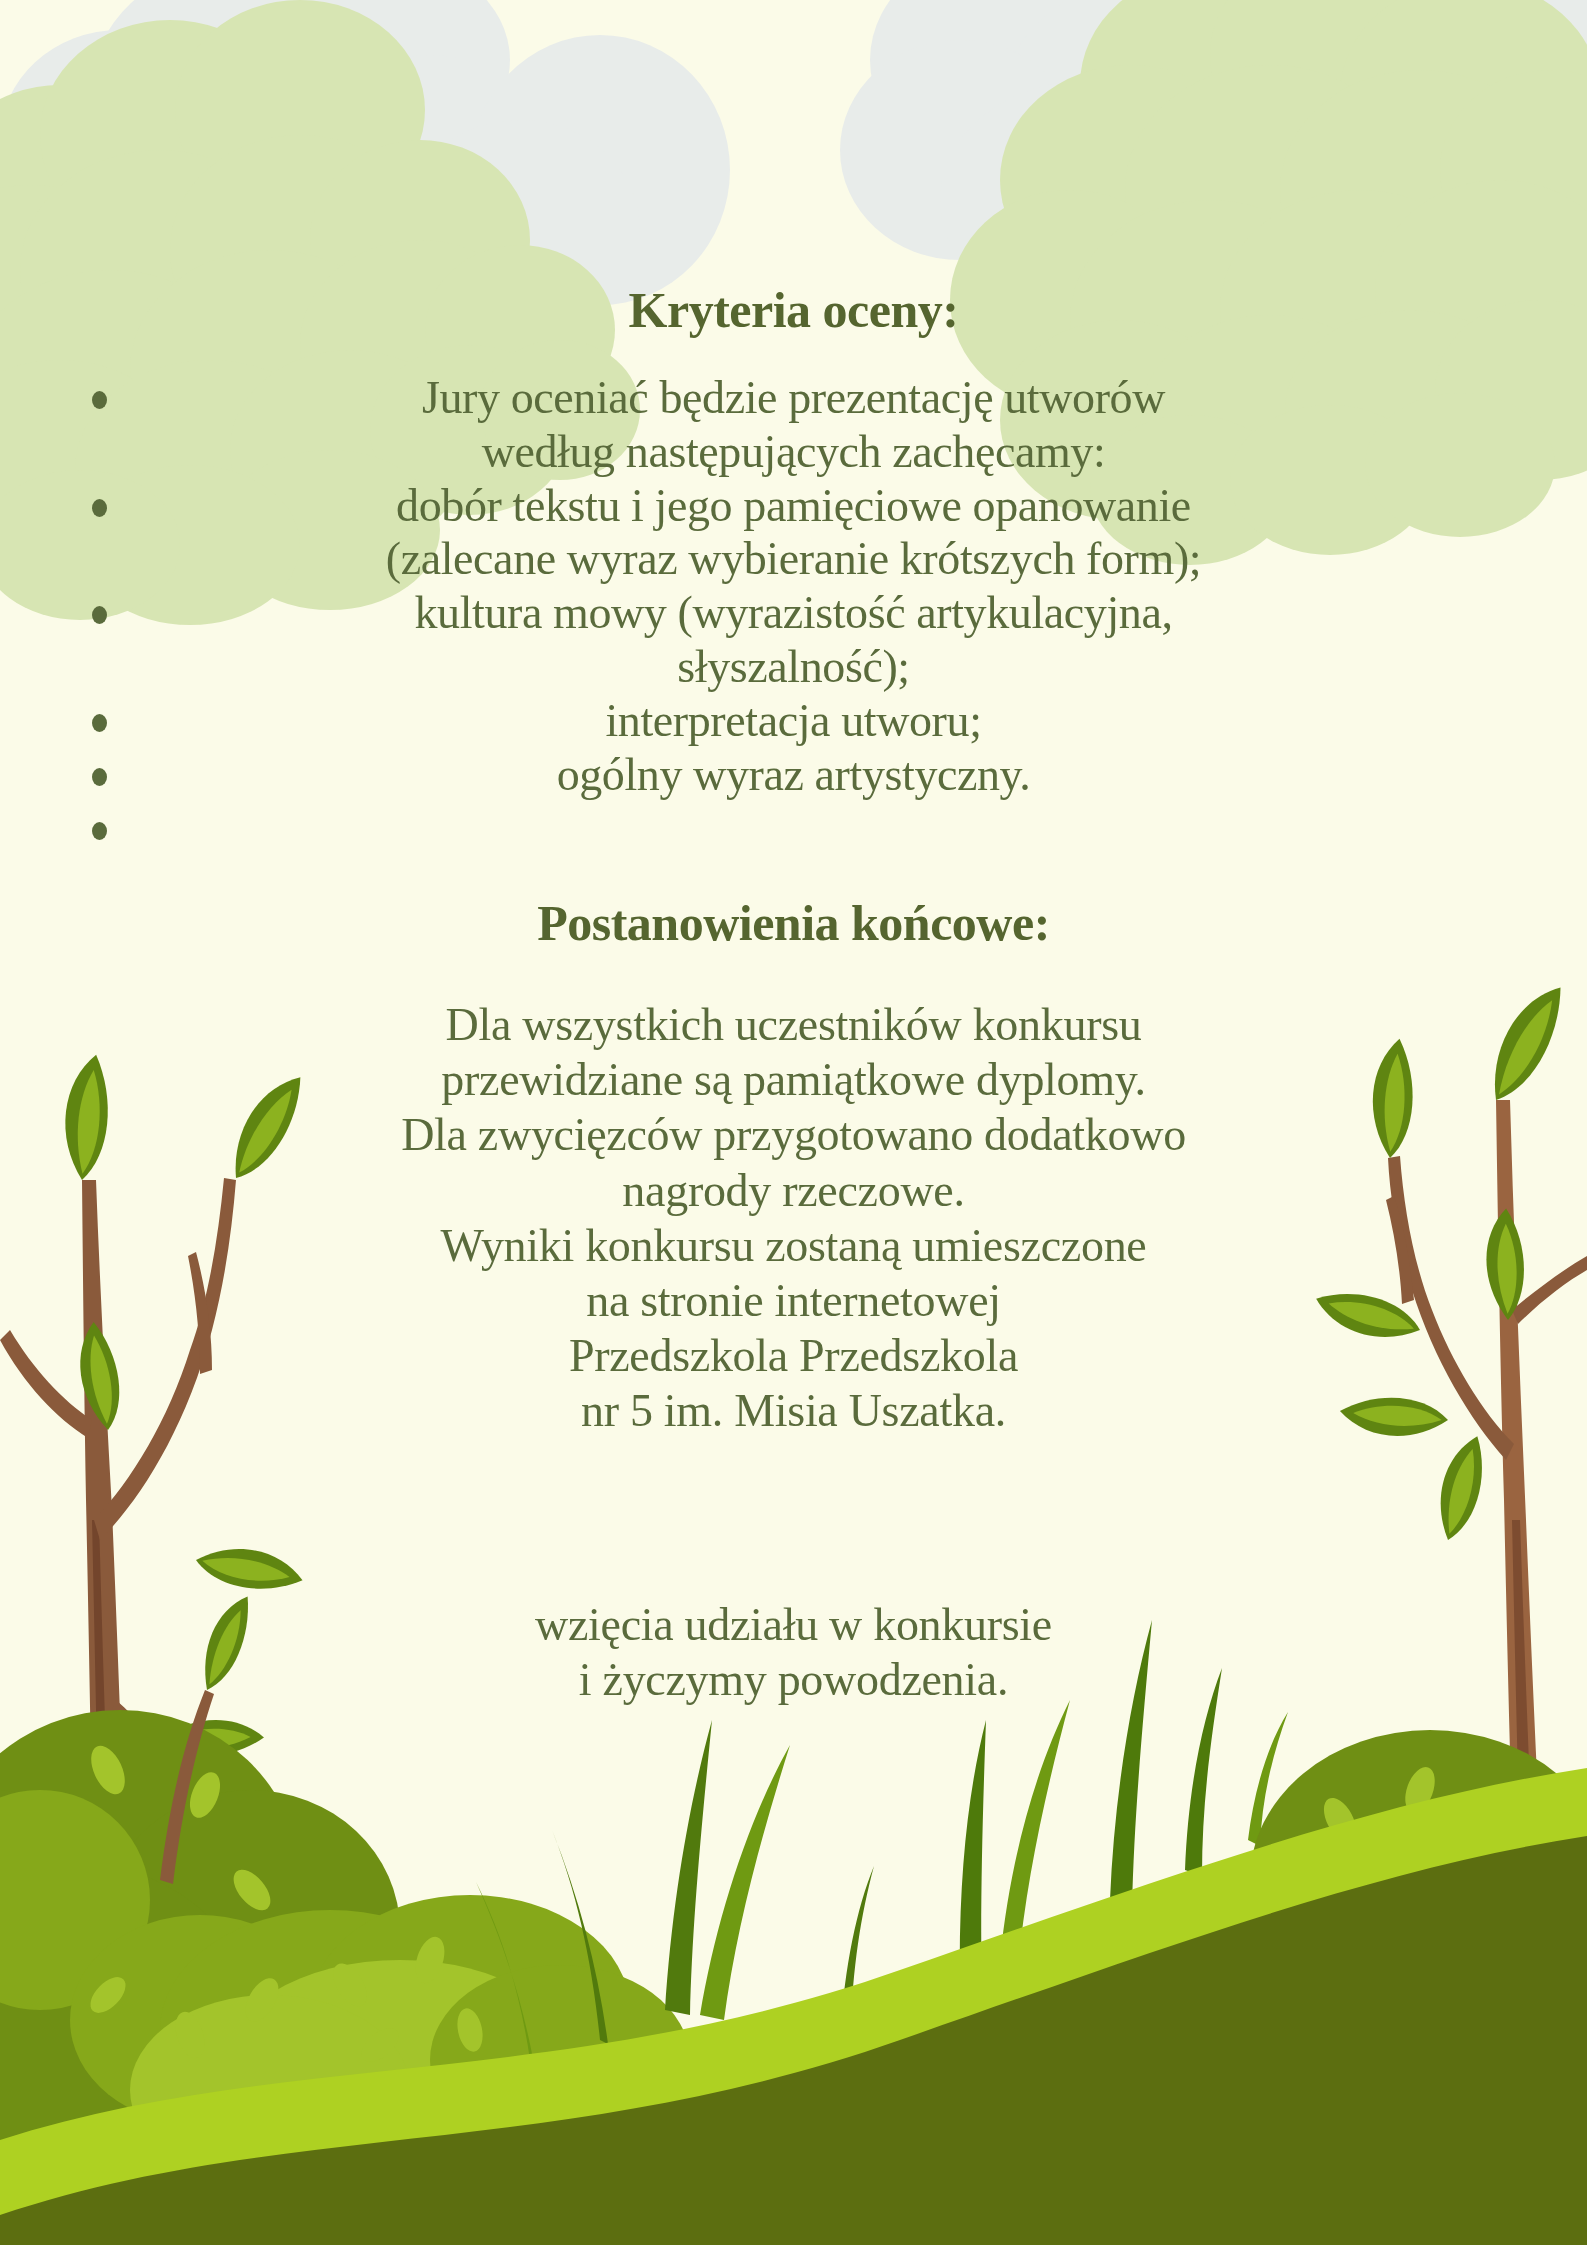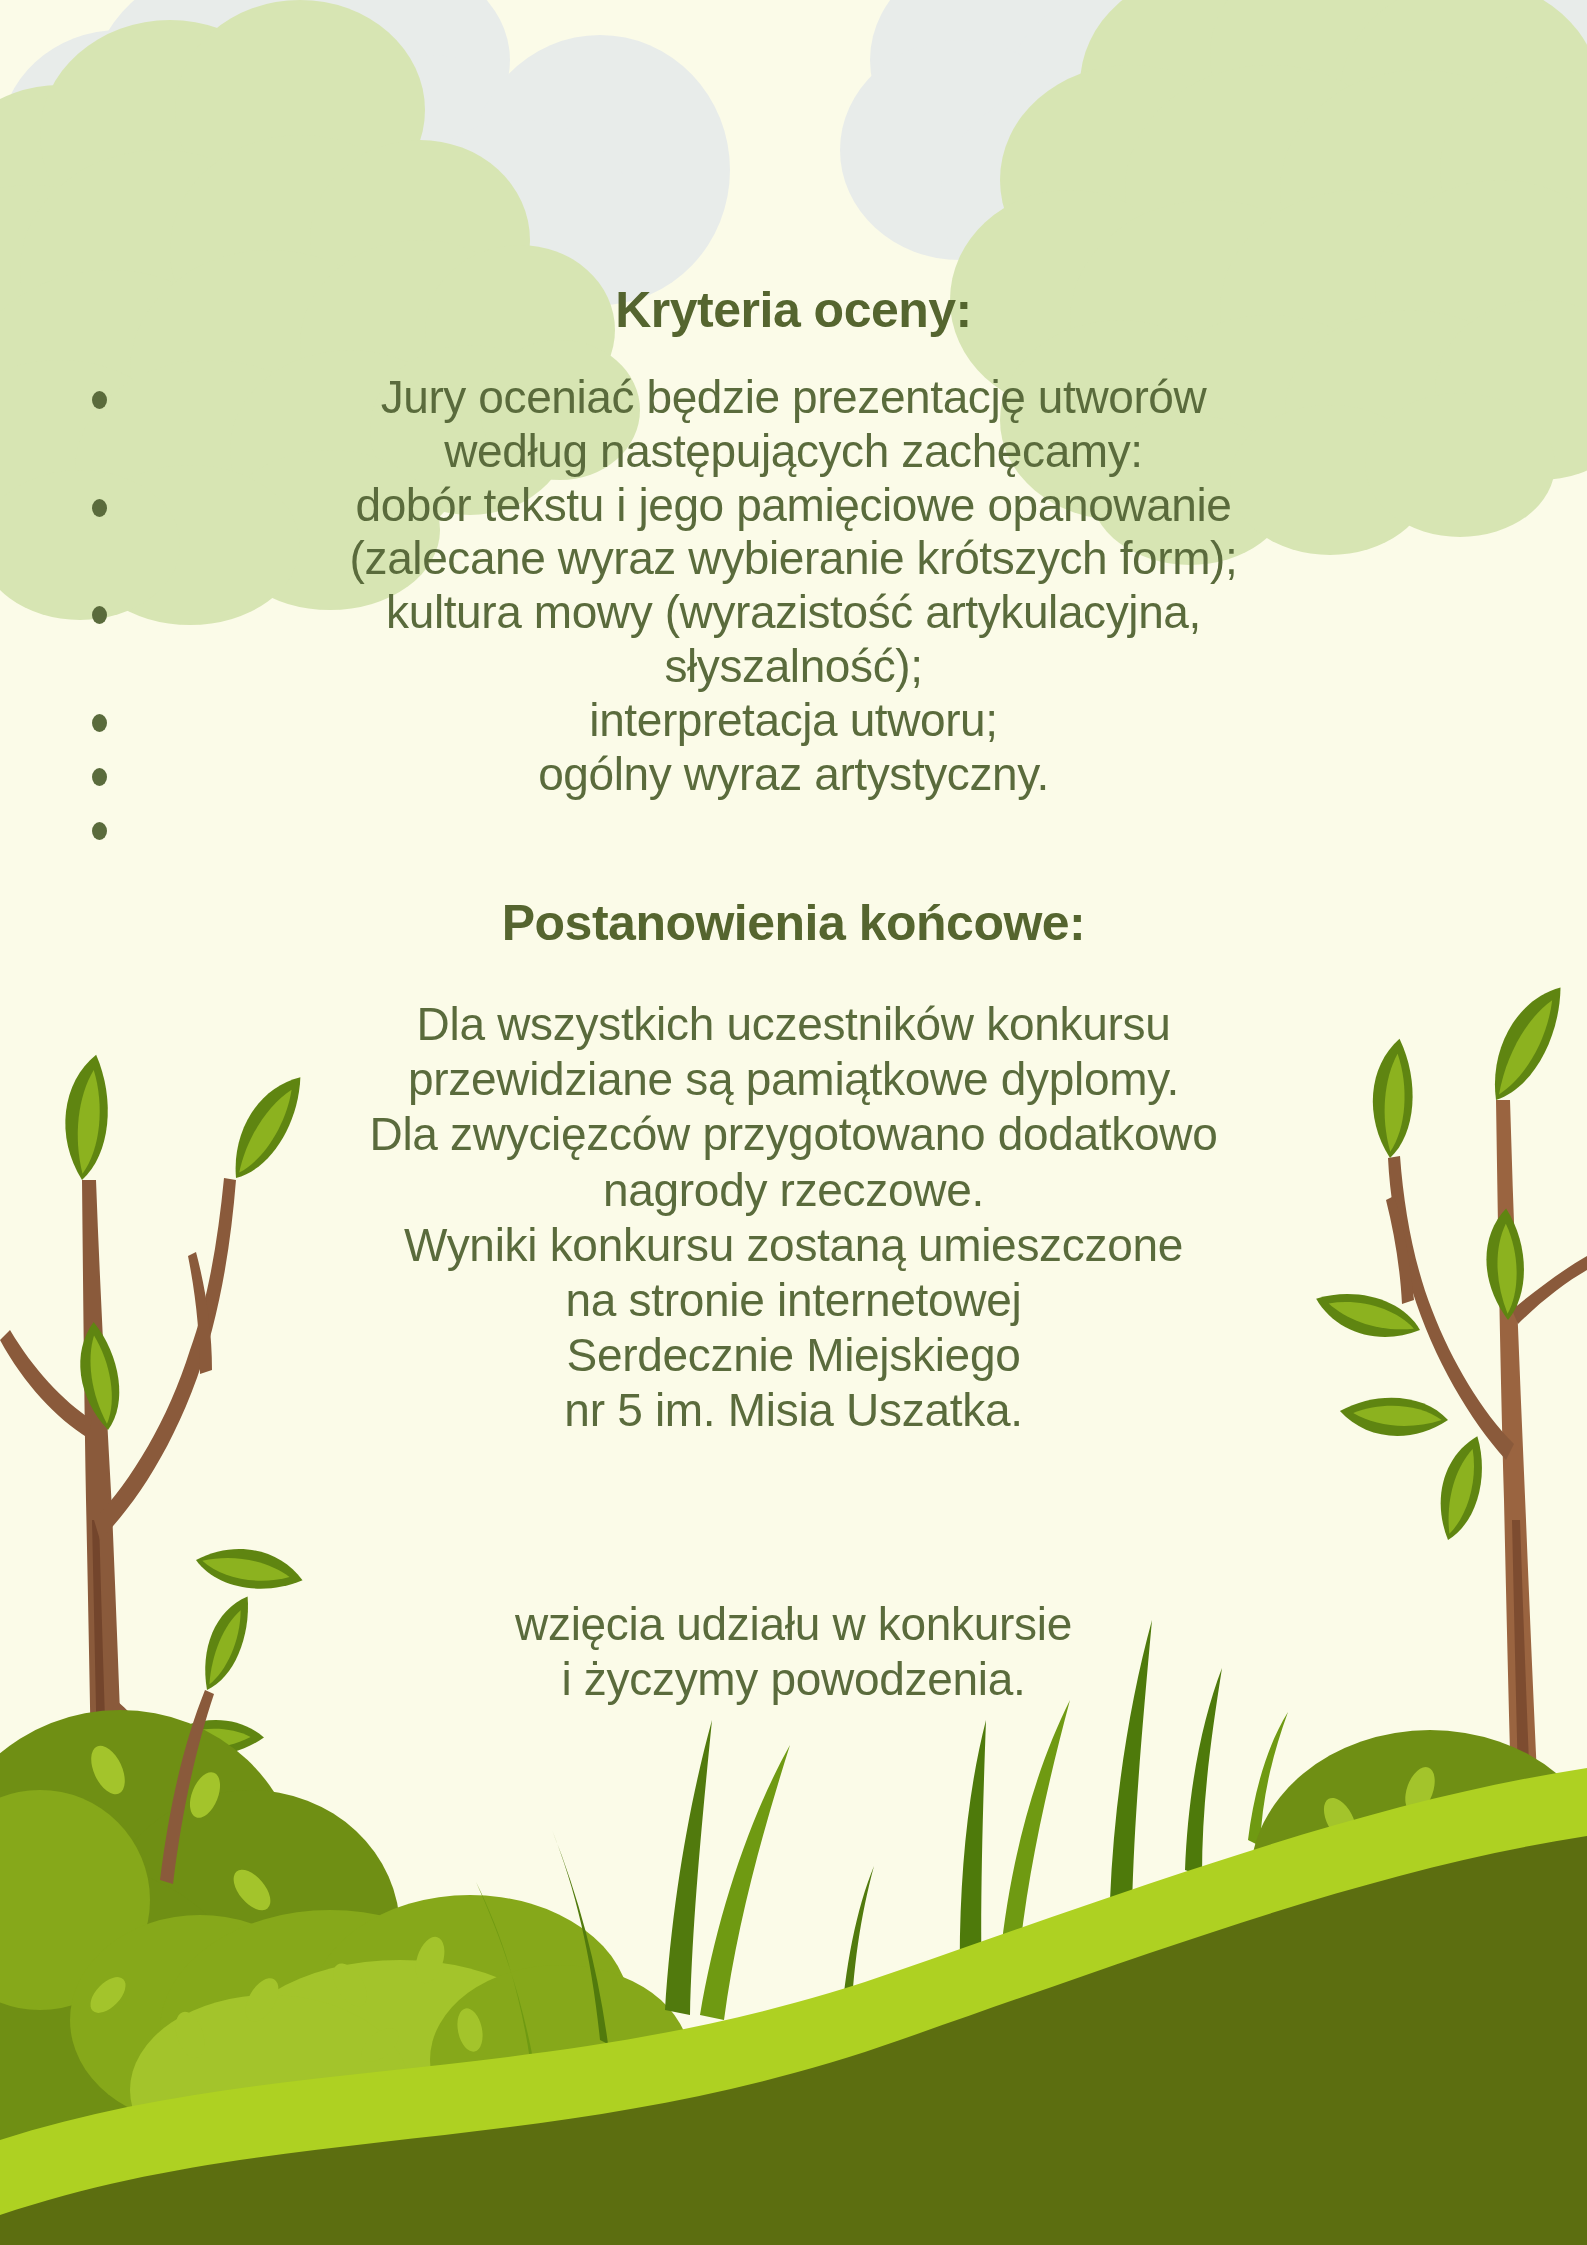--- a/index.html
+++ b/index.html
@@ -6,21 +6,21 @@
     margin: 0;
     padding: 0;
     background: #fbfbe8;
   }
   #poster {
     position: relative;
     width: 1587px;
     height: 2245px;
     overflow: hidden;
     background: #5eead4;
-    font-family: Liberation Sans, sans-serif;
+    font-family: Liberation Serif, serif;
   }
   .layer {
     position: absolute;
     inset: 0;
     width: 100%;
     height: 100%;
   }
   #bg-svg, #fg-svg { pointer-events: none; }
 
   
@@ -343,21 +343,21 @@
 
     <h2 class="heading">Postanowienia końcowe:</h2>
 
     <p class="para">
       <span class="para-line">Dla wszystkich uczestników konkursu</span>
       <span class="para-line">przewidziane są pamiątkowe dyplomy.</span>
       <span class="para-line">Dla zwycięzców przygotowano dodatkowo</span>
       <span class="para-line">nagrody rzeczowe.</span>
       <span class="para-line">Wyniki konkursu zostaną umieszczone</span>
       <span class="para-line">na stronie internetowej</span>
-      <span class="para-line">Serdecznie Miejskiego</span>
+      <span class="para-line">Przedszkola Przedszkola</span>
       <span class="para-line">nr 5 im. Misia Uszatka.</span>
     </p>
 
     <div style="height:66px"></div>
 
     <p class="para">
       <span class="para-line">wzięcia udziału w konkursie</span>
       <span class="para-line">i życzymy powodzenia.</span>
     </p>
 

